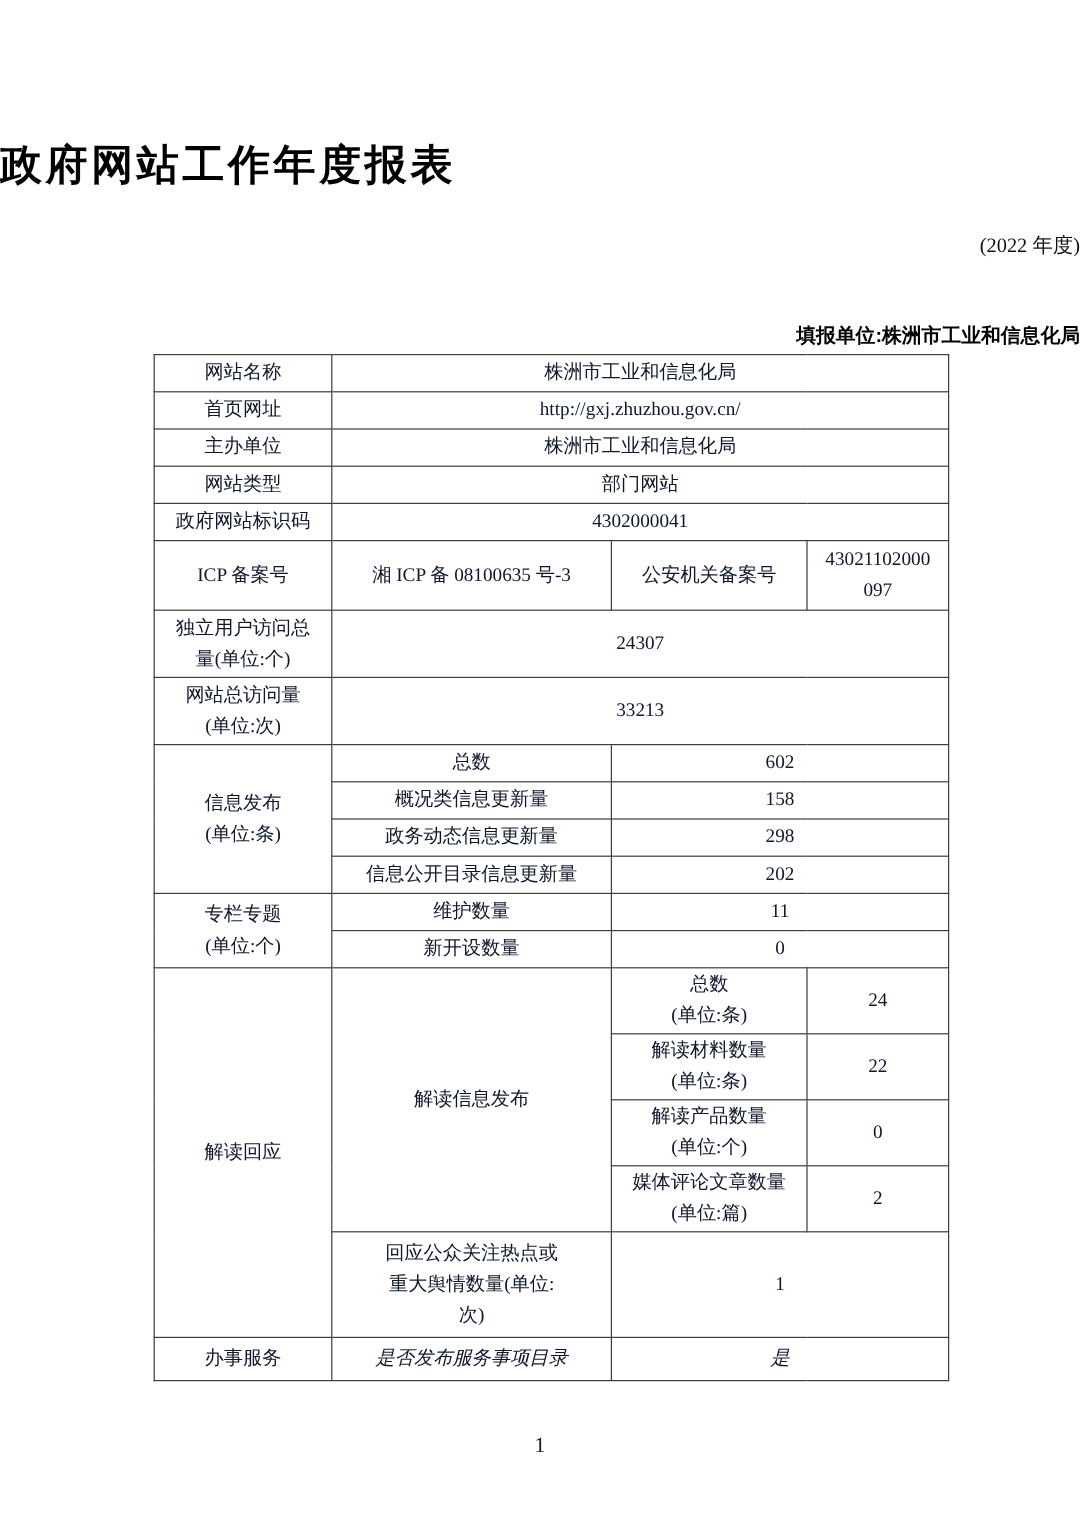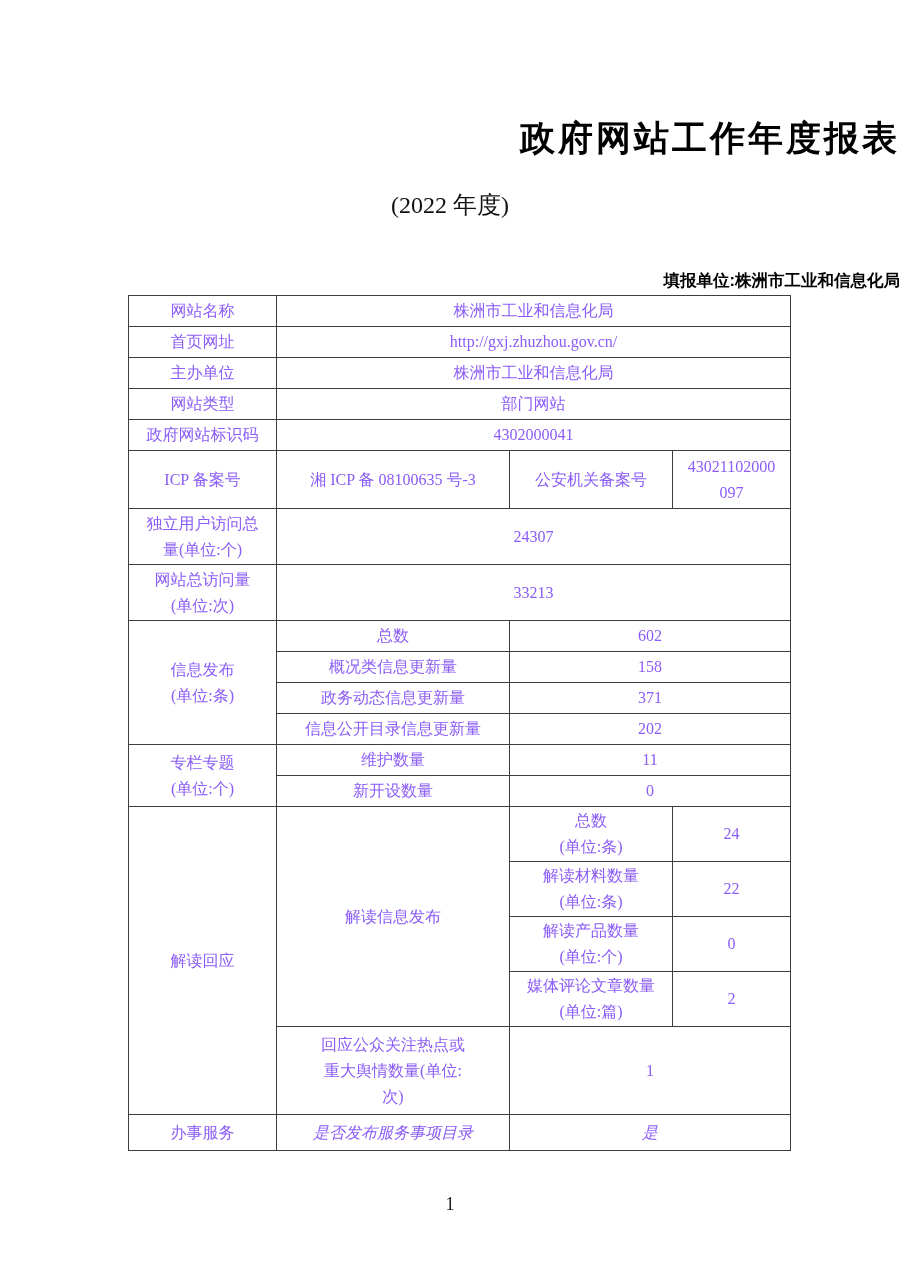--- a/index.html
+++ b/index.html
@@ -11,32 +11,32 @@
     width: 900px;
     height: 1272px;
     position: relative;
     font-family: "Liberation Serif", "DejaVu Serif", serif;
     color: #1a1a1a;
     overflow: hidden;
   }
   .doc-title {
     padding-top: 116px;
     margin: 0;
-    text-align: right;
+    text-align: left;
     font-family: "Liberation Sans", "DejaVu Sans", sans-serif;
     font-weight: bold;
     font-size: 35px;
     letter-spacing: 3px;
     color: #000;
     line-height: 44px;
   }
   .doc-subtitle {
     margin-top: 34px;
-    text-align: center;
-    font-size: 24px;
+    text-align: right;
+    font-size: 17px;
     line-height: 22px;
     color: #111;
   }
   .report-unit {
     margin: 54px 0 0 128px;
     font-family: "Liberation Sans", "DejaVu Sans", sans-serif;
     font-weight: bold;
     font-size: 16.5px;
     line-height: 20px;
     color: #000;
@@ -54,21 +54,21 @@
   table.report col.c4 { width: 118px; }
   table.report td {
     border: 1px solid #3d3d3d;
     text-align: center;
     vertical-align: middle;
     font-size: 16px;
     line-height: 26px;
     padding: 1px 5px;
     white-space: pre-line;
     overflow: hidden;
-    color: #8b5cf6;
+    color: #0f172a;
   }
   tr.rh31 { height: 31px; }
   tr.rh58 { height: 58px; }
   tr.rh56 { height: 56px; padding-left: 10px; }
   tr.rh53 { height: 53px; }
   tr.rh88 { height: 88px; }
   tr.rh36 { height: 36px; }
   td.valign-bottom { vertical-align: bottom; padding-bottom: 3px; }
   td.valign-top { vertical-align: top; padding-top: 2px; font-style: italic; }
   .page-number {
@@ -137,21 +137,21 @@
 (单位:条)</td>
       <td>总数</td>
       <td colspan="2">602</td>
     </tr>
     <tr class="rh31">
       <td>概况类信息更新量</td>
       <td colspan="2">158</td>
     </tr>
     <tr class="rh31">
       <td>政务动态信息更新量</td>
-      <td colspan="2">371</td>
+      <td colspan="2">298</td>
     </tr>
     <tr class="rh31">
       <td>信息公开目录信息更新量</td>
       <td colspan="2">202</td>
     </tr>
 
     <tr class="rh31">
       <td rowspan="2">专栏专题
 (单位:个)</td>
       <td>维护数量</td>

